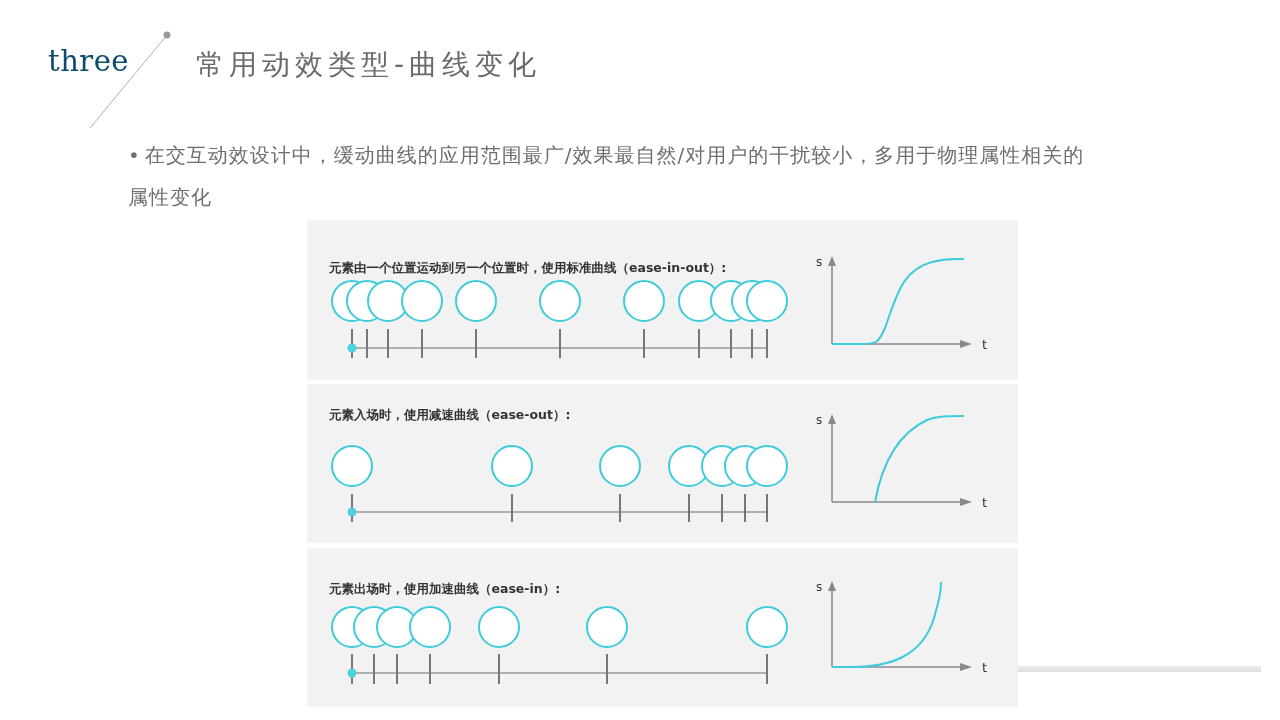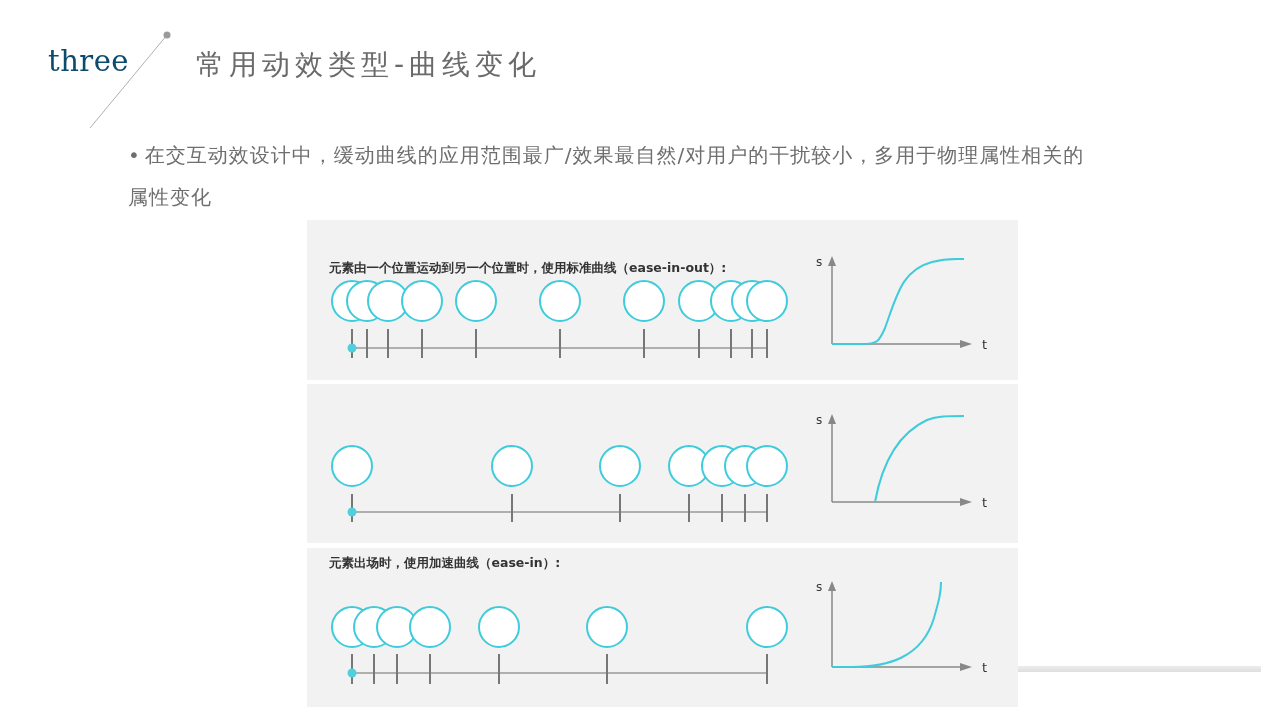--- a/index.html
+++ b/index.html
@@ -65,20 +65,21 @@
       <polygon points="521,46 529,46 525,36" fill="#888888"></polygon>
       <line x1="525" y1="124" x2="655" y2="124" stroke="#888888" stroke-width="1.5"></line>
       <polygon points="653,120 653,128 665,124" fill="#888888"></polygon>
       <text x="509" y="46" font-size="12" fill="#333" font-family="DejaVu Sans, sans-serif">s</text>
       <text x="675" y="129" font-size="13" fill="#333" font-family="DejaVu Sans, sans-serif">t</text>
       <path d="M525,124 L555,124 C570,124 572,122 578,108 C590,75 595,50 625,42 C640,38 645,39 657,39" fill="none" stroke="#3ecbdc" stroke-width="2"></path>
     </svg>
 </div>
 
 <div class="panel" style="top:384px;height:159px;">
+  <div class="panel-label" style="top:23px;">元素入场时，使用减速曲线（ease-out）:</div>
   <svg width="711" height="159" id="svg1">
       <line x1="45" y1="128" x2="460" y2="128" stroke="#999" stroke-width="1.5"></line>
       <line x1="45" y1="110" x2="45" y2="138" stroke="#777" stroke-width="2"></line>
       <line x1="205" y1="110" x2="205" y2="138" stroke="#777" stroke-width="2"></line>
       <line x1="313" y1="110" x2="313" y2="138" stroke="#777" stroke-width="2"></line>
       <line x1="382" y1="110" x2="382" y2="138" stroke="#777" stroke-width="2"></line>
       <line x1="415" y1="110" x2="415" y2="138" stroke="#777" stroke-width="2"></line>
       <line x1="438" y1="110" x2="438" y2="138" stroke="#777" stroke-width="2"></line>
       <line x1="460" y1="110" x2="460" y2="138" stroke="#777" stroke-width="2"></line>
       <circle cx="45" cy="128" r="4.5" fill="#4fd0de"></circle>
@@ -93,21 +94,21 @@
       <polygon points="521,40 529,40 525,30" fill="#888888"></polygon>
       <line x1="525" y1="118" x2="655" y2="118" stroke="#888888" stroke-width="1.5"></line>
       <polygon points="653,114 653,122 665,118" fill="#888888"></polygon>
       <text x="509" y="40" font-size="12" fill="#333" font-family="DejaVu Sans, sans-serif">s</text>
       <text x="675" y="123" font-size="13" fill="#333" font-family="DejaVu Sans, sans-serif">t</text>
       <path d="M568,118 C575,80 590,50 620,36 C630,32 640,32 657,32" fill="none" stroke="#3ecbdc" stroke-width="2"></path>
     </svg>
 </div>
 
 <div class="panel" style="top:548px;height:159px;">
-  <div class="panel-label" style="top:7px;">元素出场时，使用加速曲线（ease-in）:</div>
+  <div class="panel-label" style="top:33px;">元素出场时，使用加速曲线（ease-in）:</div>
   <svg width="711" height="159" id="svg2">
       <line x1="45" y1="125" x2="460" y2="125" stroke="#999" stroke-width="1.5"></line>
       <line x1="45" y1="106" x2="45" y2="136" stroke="#777" stroke-width="2"></line>
       <line x1="67" y1="106" x2="67" y2="136" stroke="#777" stroke-width="2"></line>
       <line x1="90" y1="106" x2="90" y2="136" stroke="#777" stroke-width="2"></line>
       <line x1="123" y1="106" x2="123" y2="136" stroke="#777" stroke-width="2"></line>
       <line x1="192" y1="106" x2="192" y2="136" stroke="#777" stroke-width="2"></line>
       <line x1="300" y1="106" x2="300" y2="136" stroke="#777" stroke-width="2"></line>
       <line x1="460" y1="106" x2="460" y2="136" stroke="#777" stroke-width="2"></line>
       <circle cx="45" cy="125" r="4.5" fill="#4fd0de"></circle>

